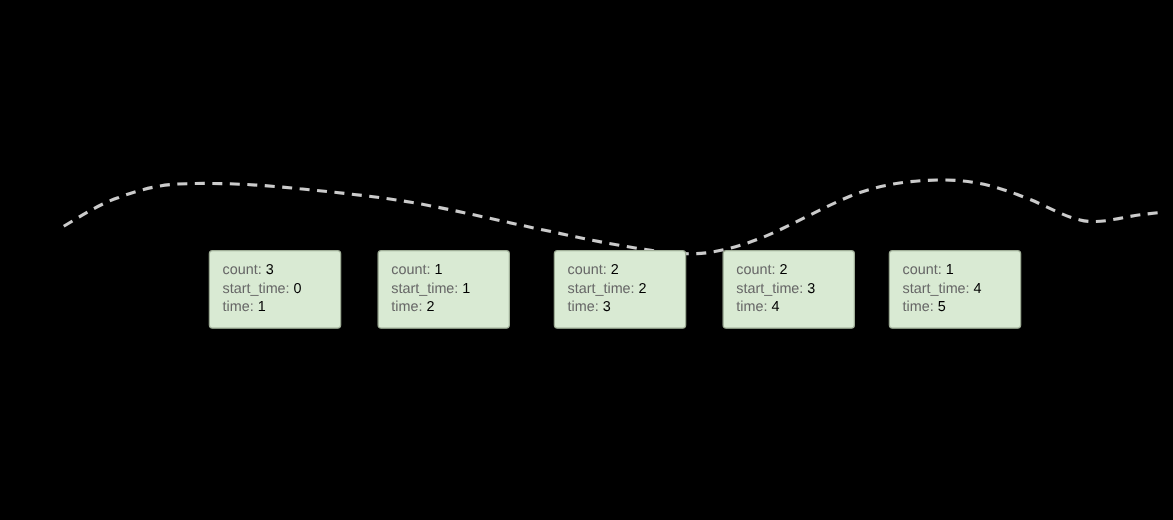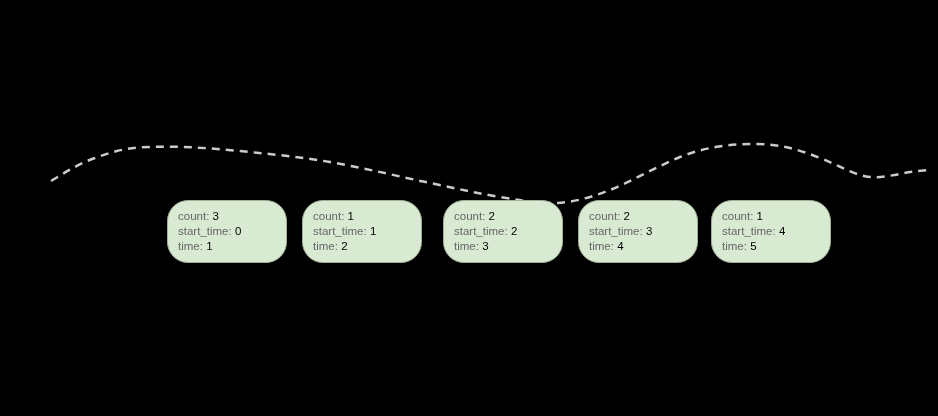--- a/index.html
+++ b/index.html
@@ -15,26 +15,26 @@
   .curve-layer path {
     fill: none;
     stroke: #cbcbcb;
     stroke-width: 2.5;
     stroke-dasharray: 8 6;
     stroke-linecap: butt;
   }
   .node {
     position: absolute;
     top: 200px;
-    width: 120px;
+    width: 106px;
     height: 63px;
     box-sizing: border-box;
     background: #d9ead3;
     border: 1.5px solid #9fae97;
-    border-radius: 21px;
+    border-radius: 3px;
     padding: 8px 0 0 10px;
     z-index: 2;
   }
   .node .line {
     font-size: 11.5px;
     line-height: 15px;
     color: #666666;
     white-space: nowrap;
   }
   .node .val { color: #000000; }

